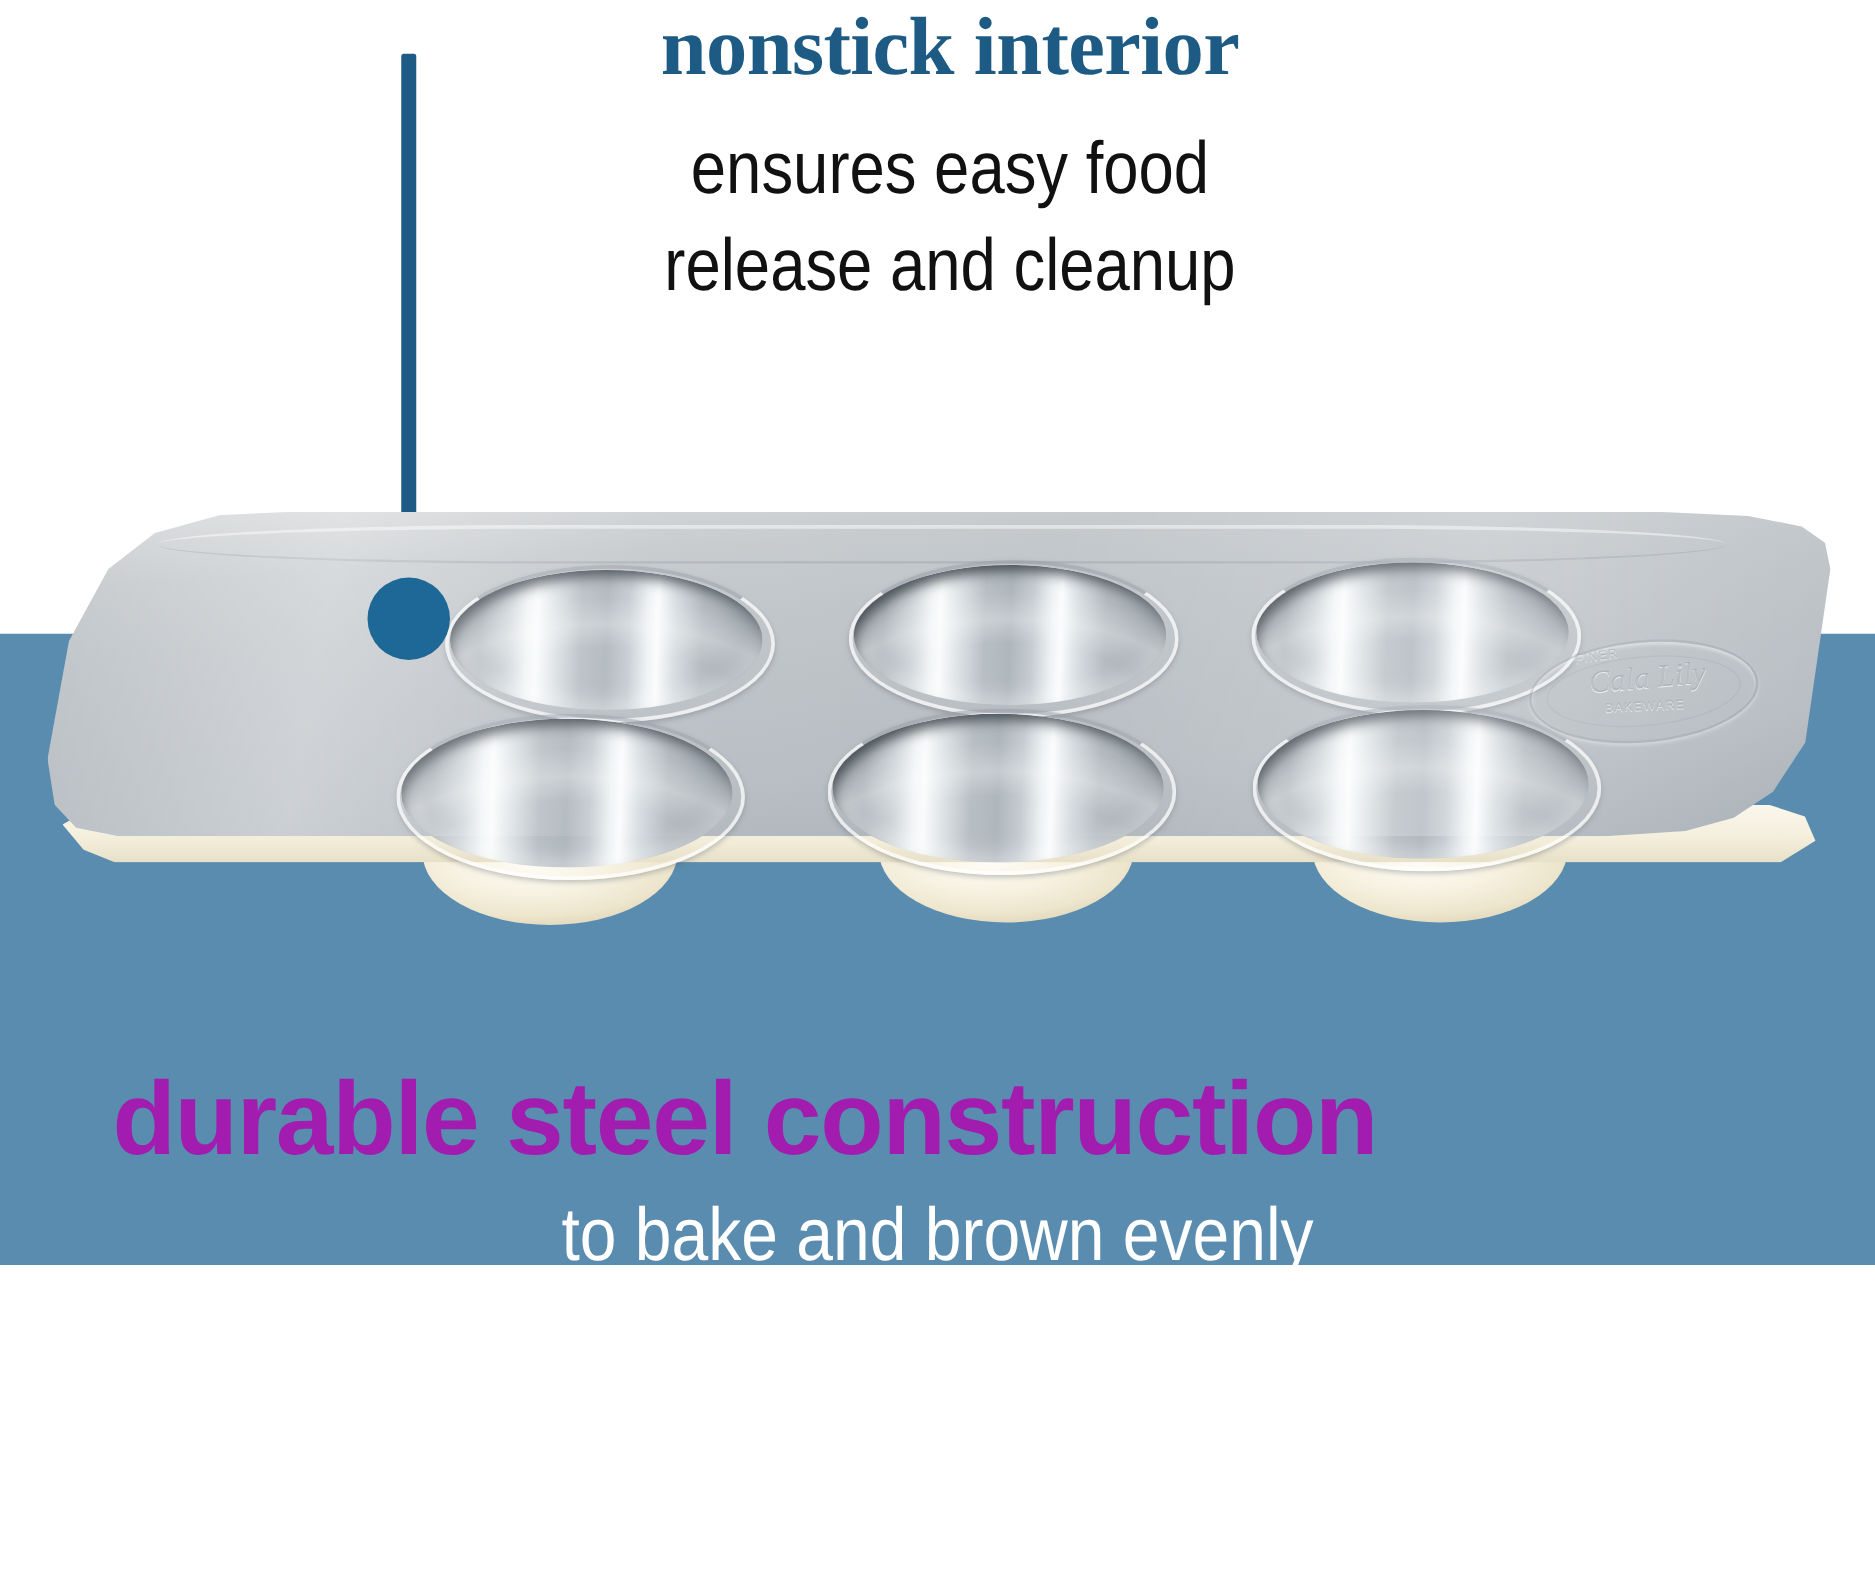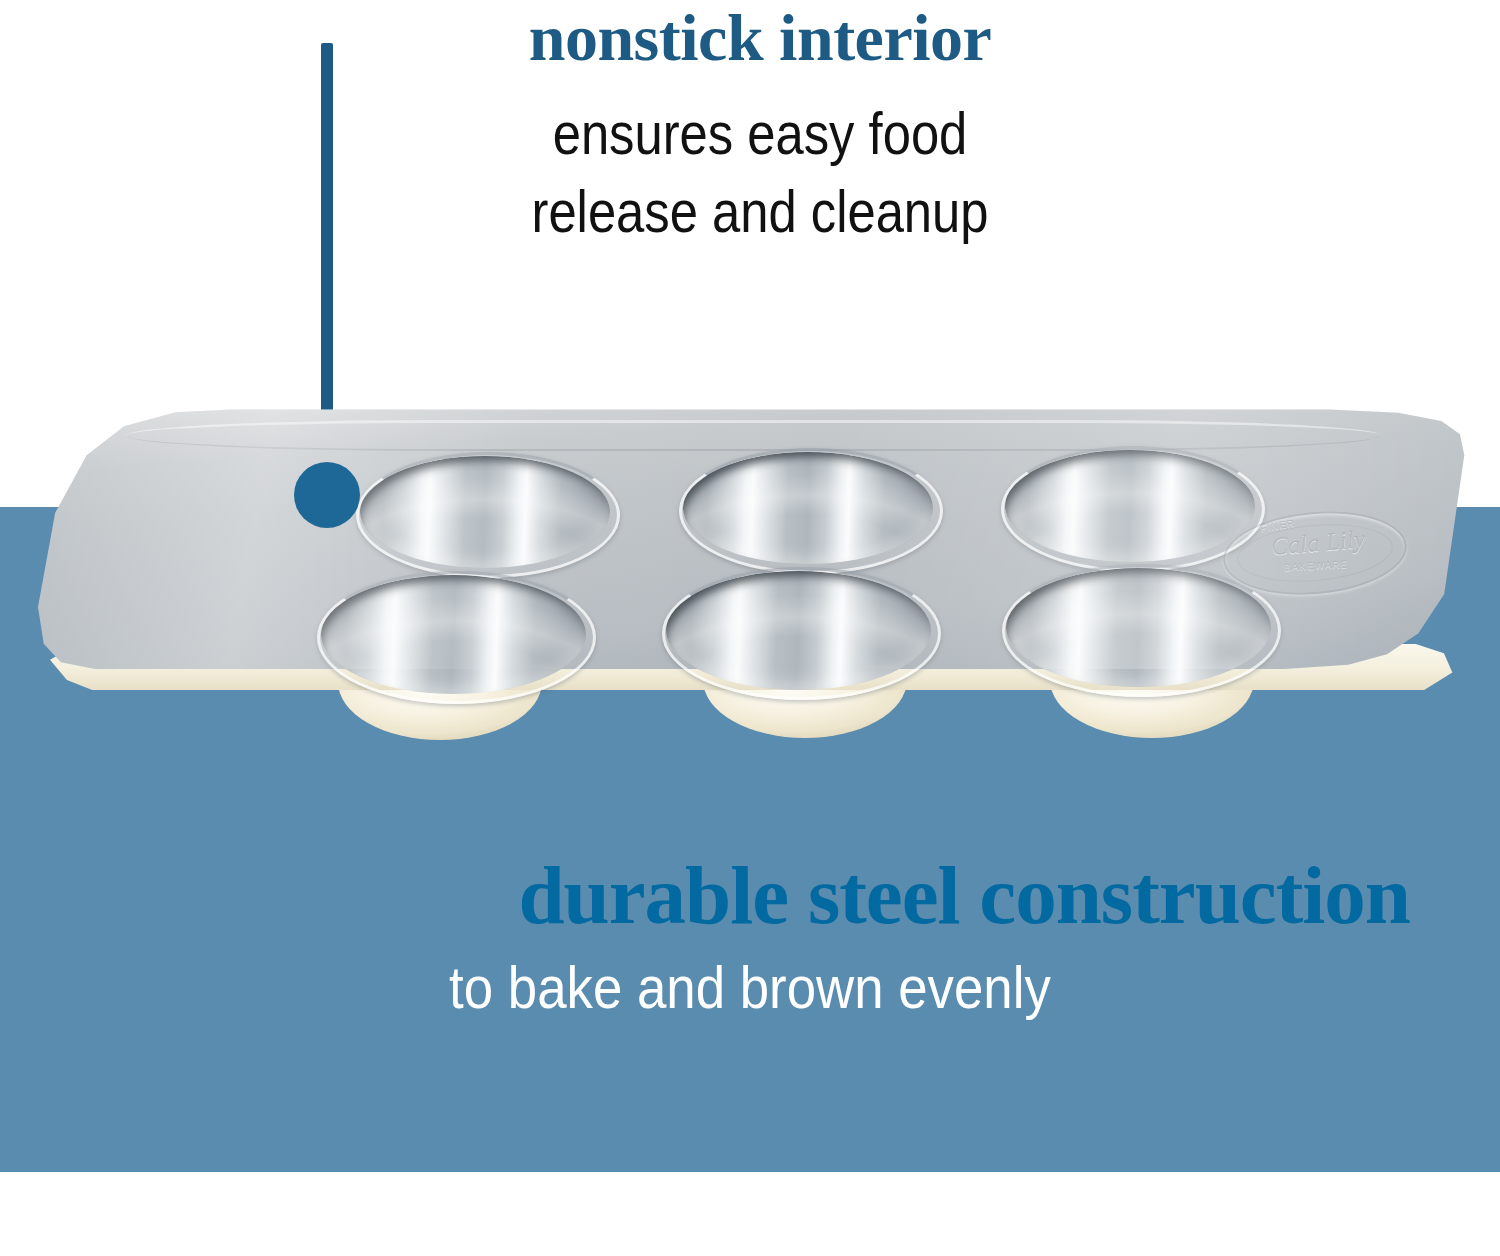--- a/index.html
+++ b/index.html
@@ -1,20 +1,20 @@
 <!DOCTYPE html>
 <html><head>
 <meta charset="utf-8">
 <style>
   html,body{margin:0;padding:0;background:#fff;}
   body{font-family:"Liberation Sans",sans-serif;}
 
   #stage{
     position:relative;
-    width:1500px;height:1172px;
+    width:1500px;height:1012px;
     overflow:hidden;
     background:#ffffff;
   }
 
   
   .band-white{
     position:absolute;left:0;top:0;width:1500px;height:507px;
     background:#ffffff;
   }
   .band-blue{
@@ -243,27 +243,27 @@
     color:rgba(142,150,158,0.5);
     text-shadow:0 1px 0 rgba(255,255,255,0.55);
     white-space:nowrap;
   }
   .brand-arc-top{left:1222px;top:112px;transform:rotate(-9deg);}
   .brand-arc-bottom{left:1246px;top:152px;transform:rotate(-3deg);}
 
   
   .headline-bottom{
     position:absolute;left:90px;top:853px;width:1320px;
-    font-family:Liberation Serif, serif;
+    font-family:Liberation Sans, sans-serif;
     font-weight:700;
     font-size:83px;
     line-height:1.02;
     letter-spacing:-1px;
-    color:#0369a1;
-    text-align:right;
+    color:#a21caf;
+    text-align:left;
     white-space:nowrap;
   }
   .sub-bottom{
     position:absolute;left:150px;top:952px;width:1200px;
     font-family:"Liberation Sans",sans-serif;
     font-weight:400;
     font-size:60px;
     line-height:1.2;
     color:#FFFFFF;
     text-align:center;

